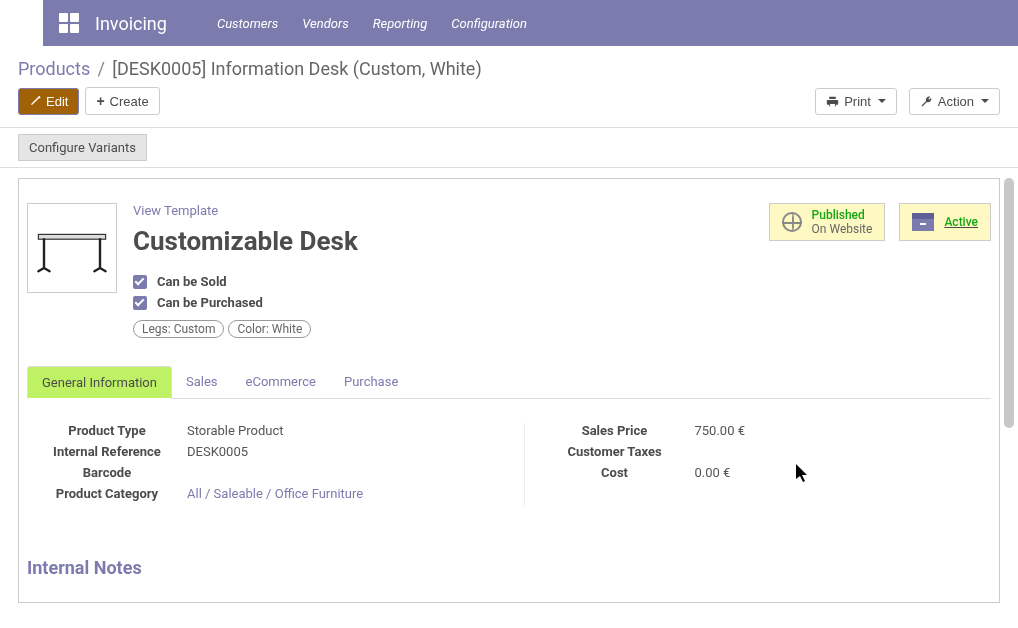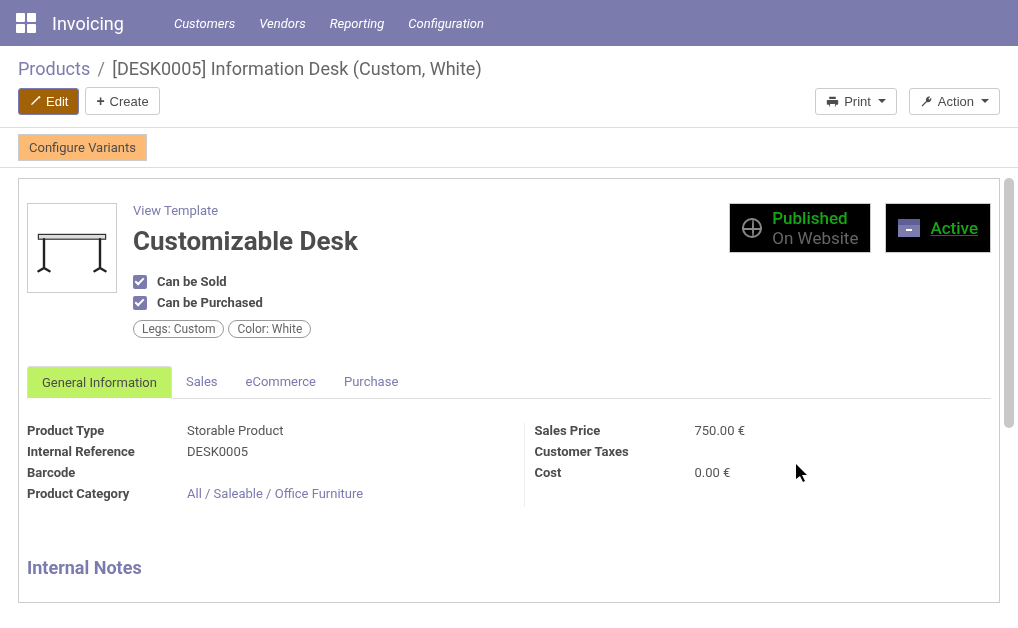--- a/index.html
+++ b/index.html
@@ -1,64 +1,64 @@
 <!DOCTYPE html>
 <html><head>
 <meta charset="utf-8">
 <style>
 * { box-sizing: border-box; margin: 0; padding: 0; }
 body { font-family: -apple-system, BlinkMacSystemFont, "Segoe UI", Roboto, "Helvetica Neue", Arial, sans-serif; font-size: 13px; color: #4c4c4c; background: #fff; }
-.topnav { background: #7c7bad; height: 46px; display: flex; align-items: center; padding: 0 16px; }
+.topnav { background: #7c7bad; height: 46px; display: flex; align-items: center; padding: 0 16px; margin-left: 43px; }
 .apps-icon { width: 20px; height: 20px; display: grid; grid-template-columns: 1fr 1fr; grid-template-rows: 1fr 1fr; gap: 2px; margin-right: 16px; cursor: pointer; }
 .apps-icon span { background: #fff; border-radius: 1px; }
 .brand { color: #fff; font-size: 18px; font-weight: 400; margin-right: 50px; }
 .nav-links { display: flex; gap: 24px; }
 .nav-links a { color: #fff; font-size: 13px; text-decoration: none; cursor: pointer; font-style: italic; }
 .breadcrumb-row { padding: 12px 18px 2px; }
 .breadcrumb-row a { color: #7c7bad; font-size: 18px; }
 .breadcrumb-row .sep { color: #888; font-size: 18px; margin: 0 4px; }
 .breadcrumb-row .current { color: #666; font-size: 18px; }
 .actions-row { display: flex; align-items: center; padding: 6px 18px 12px; }
 .btn { display: inline-flex; align-items: center; gap: 5px; padding: 5px 10px; border: 1px solid #ccc; background: #fff; border-radius: 3px; font-size: 13px; cursor: pointer; color: #4c4c4c; }
 .btn-primary { background: #a16207; color: #fff; border-color: #7c7bad; }
 .btn + .btn { margin-left: 6px; }
 .actions-right { margin-left: auto; display: flex; gap: 6px; }
 .caret { width: 0; height: 0; border-left: 4px solid transparent; border-right: 4px solid transparent; border-top: 4px solid currentColor; display: inline-block; margin-left: 2px; }
 .cfg-box { border-top: 1px solid #ddd; border-bottom: 1px solid #ddd; padding: 6px 18px; }
-.cfg-btn { display: inline-block; padding: 5px 10px; border: 1px solid #ccc; background: #fdba74; font-size: 13px; color: #4c4c4c; cursor: pointer; }
+.cfg-btn { display: inline-block; padding: 5px 10px; border: 1px solid #ccc; background: #e5e5e5; font-size: 13px; color: #4c4c4c; cursor: pointer; }
 .content-area { position: relative; }
 .sheet { margin: 10px 18px; border: 1px solid #ccc; background: #fff; padding: 24px 8px 24px; min-width: 960px; }
 .sheet-top { display: flex; align-items: flex-start; }
 .thumb { width: 90px; height: 90px; border: 1px solid #ccc; padding: 4px; display: flex; align-items: center; justify-content: center; margin-right: 16px; }
 .thumb svg { width: 80px; height: 60px; }
 .title-col { flex: 1; }
 .view-template { color: #7c7bad; font-size: 13px; cursor: pointer; }
 .prod-title { font-size: 26px; color: #4c4c4c; font-weight: bold; margin-top: 8px; }
 .checkrow { display: flex; align-items: center; gap: 10px; margin-top: 18px; }
 .checkrow .cb { width: 14px; height: 14px; background: #7c7bad; border-radius: 2px; position: relative; }
 .checkrow .cb::after { content: ""; position: absolute; left: 4px; top: 1px; width: 3px; height: 7px; border: solid #fff; border-width: 0 2px 2px 0; transform: rotate(45deg); }
 .checkrow label { font-weight: bold; color: #4c4c4c; }
 .tagrow { margin-top: 10px; display: flex; gap: 4px; }
 .tag { border: 1px solid #999; border-radius: 10px; padding: 1px 8px; font-size: 12px; color: #666; }
 .status-buttons { display: flex; margin-left: auto; }
-.statbtn { display: flex; align-items: center; gap: 10px; border: 1px solid #ccc; padding: 4px 12px; background: #000000; cursor: pointer; font-size: 17px; min-height: 36px; }
+.statbtn { display: flex; align-items: center; gap: 10px; border: 1px solid #ccc; padding: 4px 12px; background: #fef9c3; cursor: pointer; font-size: 12px; min-height: 36px; }
 .statbtn + .statbtn { margin-left: 14px; text-decoration: underline; }
 .statbtn .green { color: #15a615; font-weight: 500; }
 .statbtn .sub { color: #666; }
 .globe { width: 20px; height: 20px; border: 2px solid #888; border-radius: 50%; position: relative; }
 .globe::before { content:""; position:absolute; left:8px; top:-2px; width:2px; height:20px; background:#888; border-radius: 50%; }
 .globe::after { content:""; position:absolute; top:8px; left:-2px; height:2px; width:20px; background:#888; }
 .archive-icon { width: 22px; height: 18px; background: #7c7bad; position: relative; }
 .archive-icon::before { content:""; position:absolute; top:0; left:0; right:0; height:6px; background:#5f5e96; }
 .archive-icon::after { content:""; position:absolute; top:10px; left:8px; width:6px; height:2px; background:#fff; }
 .tabs { display: flex; border-bottom: 1px solid #ddd; margin-top: 28px; }
 .tab { padding: 8px 14px; color: #7c7bad; cursor: pointer; font-size: 13px; }
 .tab.active { border: 1px solid #ddd; border-bottom: 1px solid #fff; margin-bottom: -1px; color: #4c4c4c; background: #bef264; border-radius: 3px 3px 0 0; }
 .form-grid { display: flex; gap: 40px; margin-top: 24px; }
-.form-col { flex: 1; }
+.form-col { flex: 1; text-align: center; }
 .frow { display: flex; margin-bottom: 6px; }
 .flabel { width: 160px; font-weight: bold; color: #4c4c4c; font-size: 13px; }
 .fval { color: #555; font-size: 13px; }
 .fval.link { color: #7c7bad; }
 .section-title { color: #7c7bad; font-size: 18px; font-weight: bold; margin-top: 50px; }
 .cursor-arrow { position: absolute; left: 796px; top: 286px; pointer-events: none; }
 .scroll-track { position:absolute; right:4px; top:0; bottom:0; width:10px; }
 .scroll-thumb { position:absolute; right:0; top:0; width:10px; height:250px; background:#c8c8c8; border-radius:5px; }
 .plus { font-weight: bold; font-size: 14px; }
 </style>

